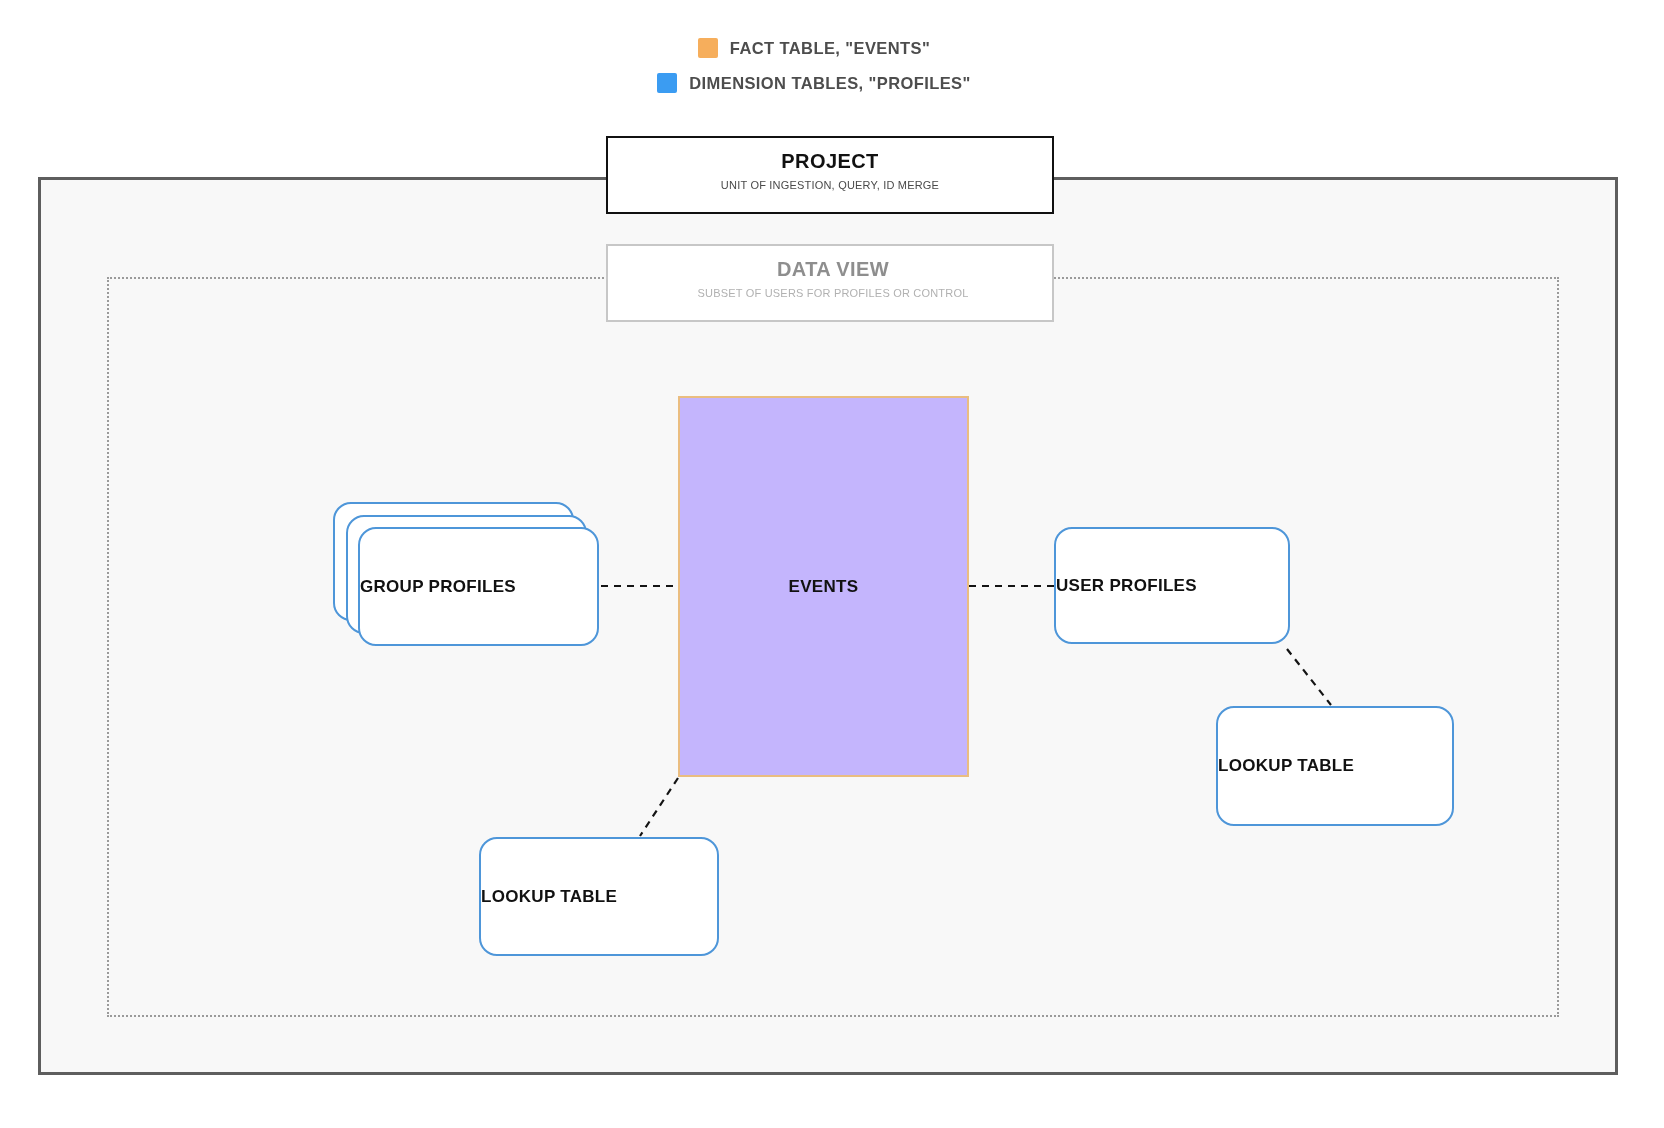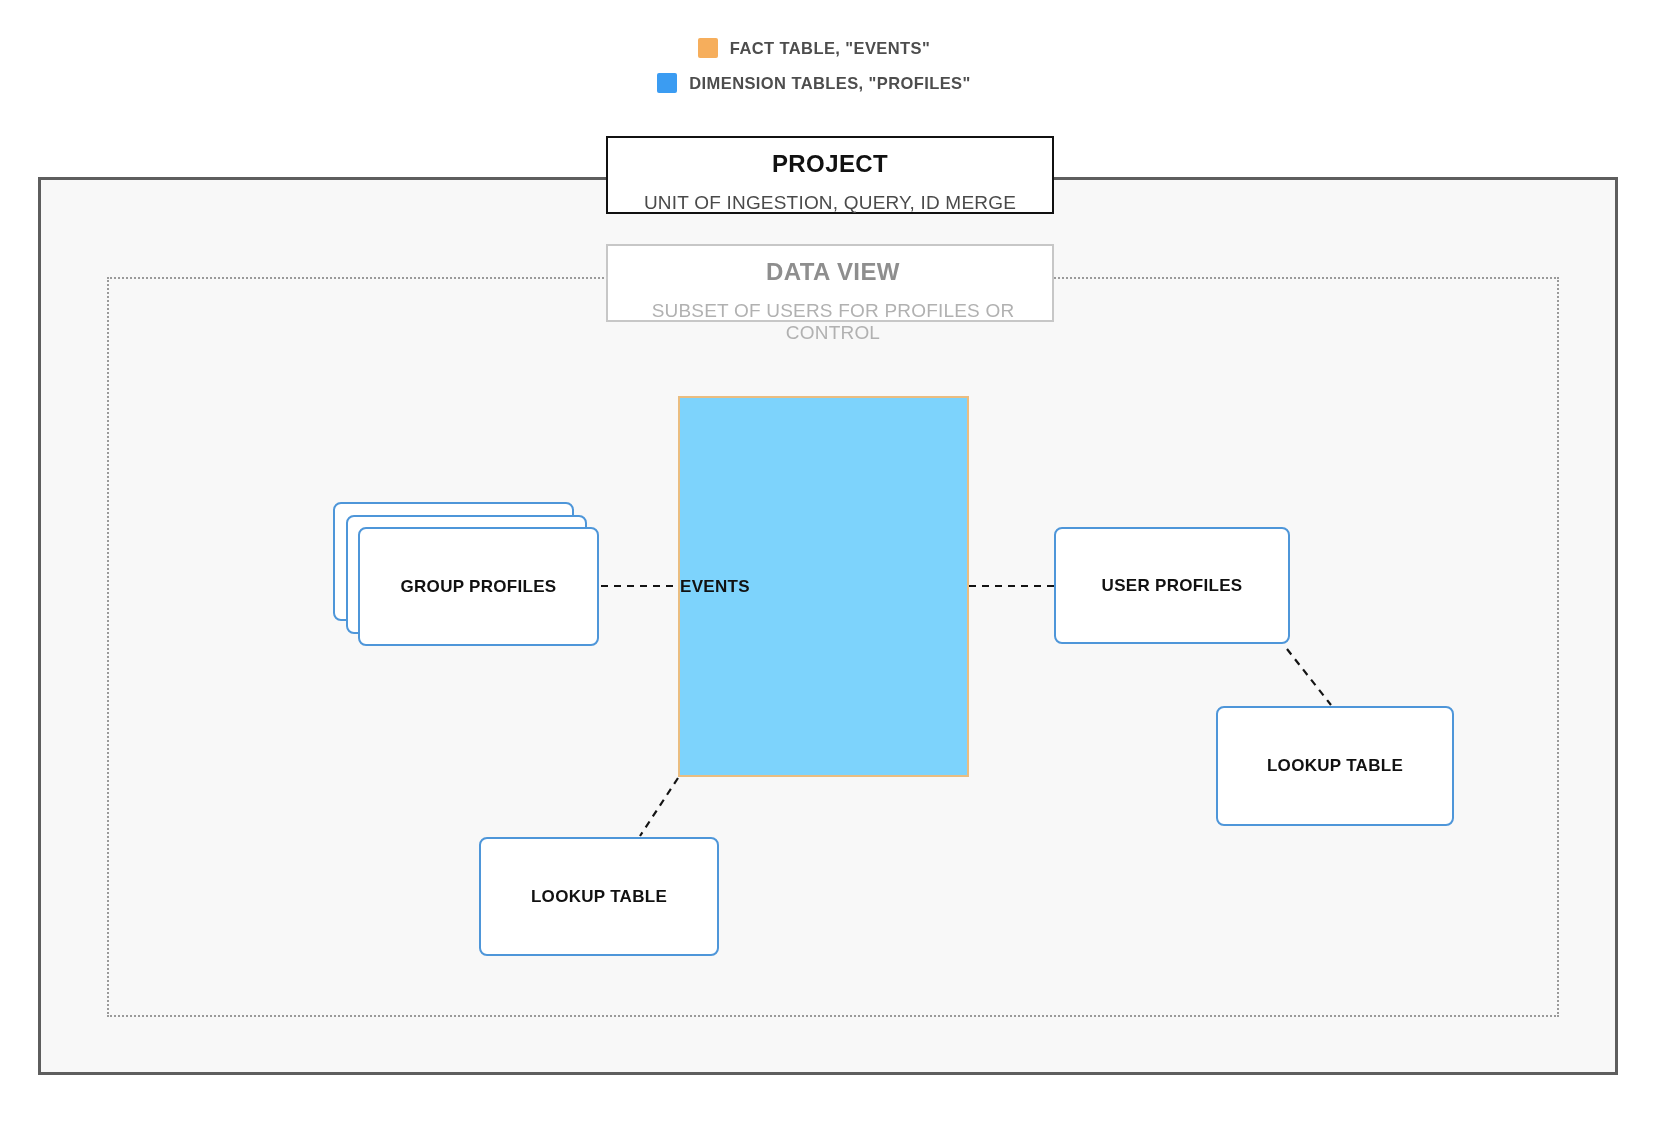--- a/index.html
+++ b/index.html
@@ -52,50 +52,50 @@
   }
 
   
   .label-box{
     position:absolute;left:606px;width:448px;height:78px;
     box-sizing:border-box;background:#fff;text-align:center;z-index:6;
   }
   .project-box{top:136px;border:2.5px solid #111;}
   .dataview-box{top:244px;border:2px solid #C7C7C7;padding-left:6px;}
   .label-box .box-title{
-    margin-top:12px;font-size:24px;font-weight:bold;letter-spacing:.4px;
+    margin-top:12px;font-size:20px;font-weight:bold;letter-spacing:.4px;
   }
   .label-box .box-subtitle{
-    margin-top:14px;font-size:19px;letter-spacing:.2px;
+    margin-top:6px;font-size:11px;letter-spacing:.2px;
   }
   .project-box .box-title{color:#111;}
   .project-box .box-subtitle{color:#4A4A4A;}
   .dataview-box .box-title{color:var(--muted-title);}
   .dataview-box .box-subtitle{color:var(--muted-subtitle);}
 
   
   .connectors{position:absolute;left:0;top:0;width:1664px;height:1128px;z-index:3;}
   .connectors line{
     stroke:var(--connector);stroke-width:2.2;stroke-dasharray:7 6;fill:none;
   }
 
   
   .node-label{
     font-size:17px;font-weight:bold;color:#111;letter-spacing:.3px;
     white-space:nowrap;
   }
   .events-box{
     position:absolute;left:678px;top:396px;width:291px;height:381px;
-    box-sizing:border-box;border:2px solid var(--fact-border);background:#7dd3fc;
-    display:flex;align-items:center;z-index:4;
+    box-sizing:border-box;border:2px solid var(--fact-border);background:#c4b5fd;
+    display:flex;align-items:center;justify-content:center;z-index:4;
   }
   .dim-card{
     box-sizing:border-box;border:2px solid var(--dimension-border);
-    border-radius:8px;background:#fff;
-    display:flex;align-items:center;justify-content:center;
+    border-radius:18px;background:#fff;
+    display:flex;align-items:center;justify-content:flex-start;
   }
   .user-profiles{position:absolute;left:1054px;top:527px;width:236px;height:117px;z-index:4;}
   .lookup-bottom{position:absolute;left:479px;top:837px;width:240px;height:119px;z-index:4;}
   .lookup-right{position:absolute;left:1216px;top:706px;width:238px;height:120px;z-index:4;}
 
   .group-stack{position:absolute;left:333px;top:502px;width:266px;height:144px;z-index:4;}
   .group-stack .stack-card{position:absolute;width:241px;height:119px;}
   .group-stack .card-back{left:0;top:0;}
   .group-stack .card-mid{left:13px;top:13px;}
   .group-stack .card-front{left:25px;top:25px;}

